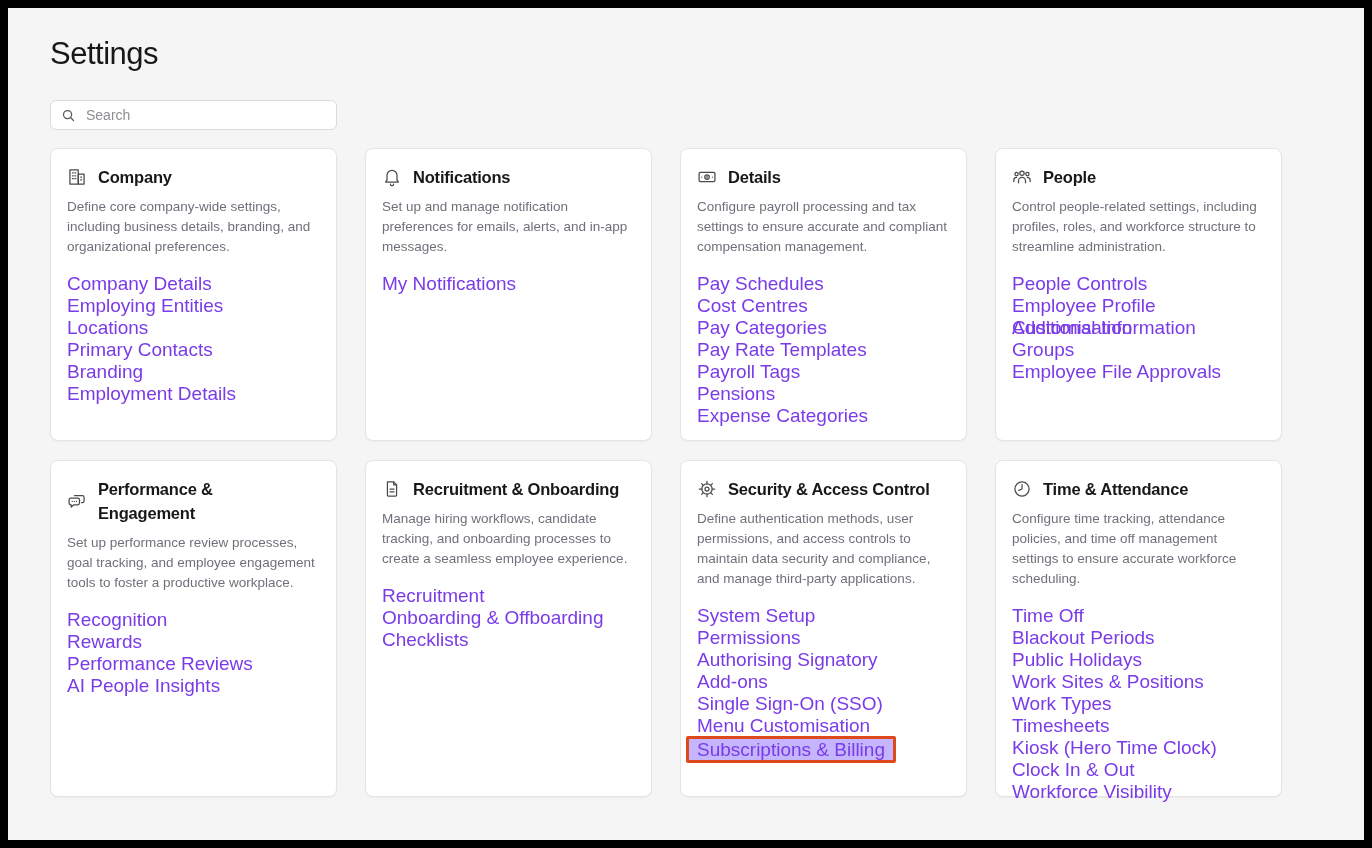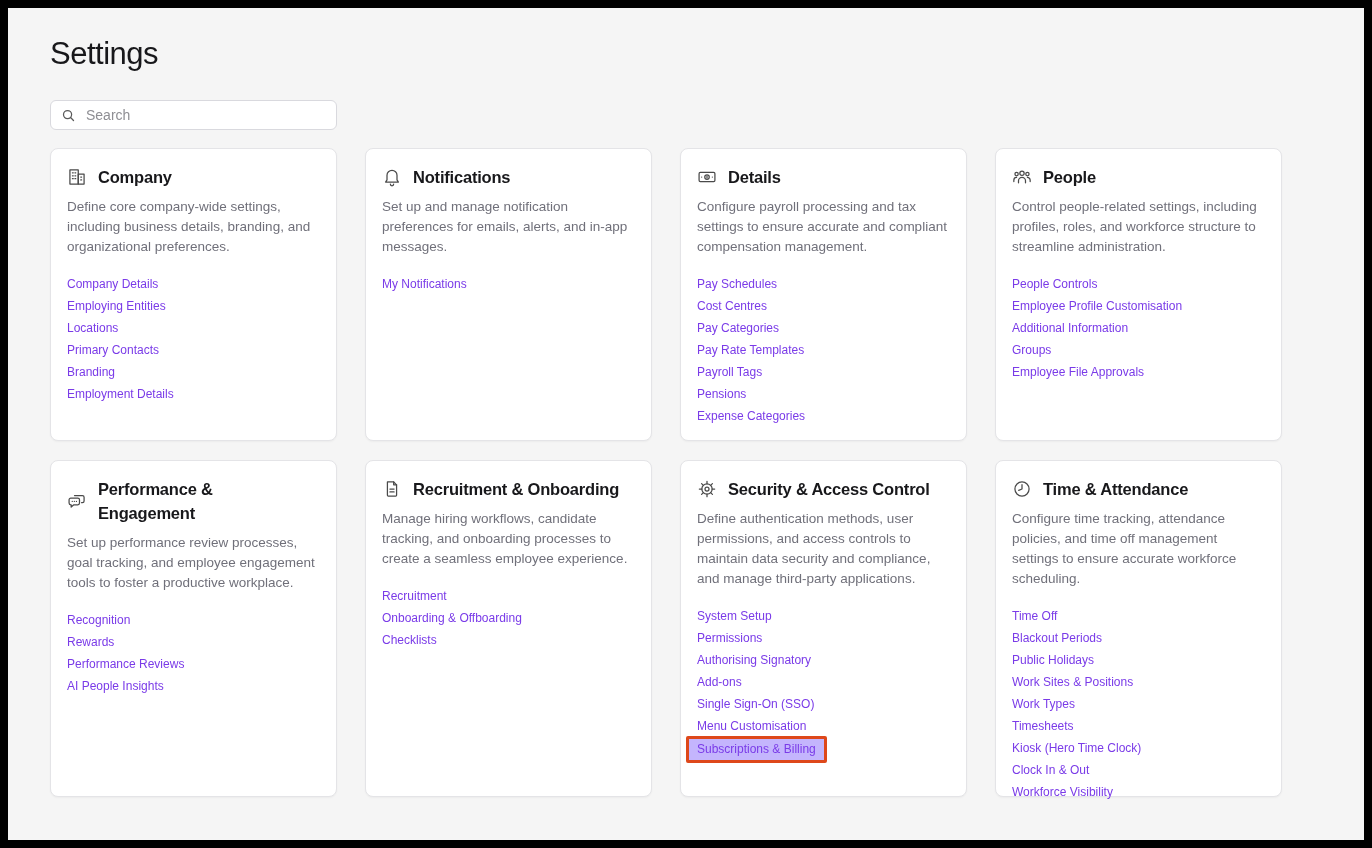--- a/index.html
+++ b/index.html
@@ -48,21 +48,21 @@
   .card-icon svg{width:20px;height:20px}
   .card-title{
     margin:0;font-size:16.5px;font-weight:700;line-height:24px;
     color:var(--text);letter-spacing:-.2px;
   }
   .card:nth-child(5) .card-title{max-width:140px}
   .card-desc{margin:8px 0 0;font-size:13.5px;line-height:20px;color:var(--muted)}
   .card-links{list-style:none;margin:16px 0 0;padding:0}
   .card-links li{height:22px}
   .card-links a{
-    font-size:12px;line-height:22px;color:var(--link);
+    font-size:19px;line-height:22px;color:var(--link);
     text-decoration:none;cursor:pointer;
   }
   .card-links a.highlighted{
     display:inline-block;border:3px solid var(--highlight);border-radius:2px;
     padding:0 8px;margin-left:-11px;line-height:21px;background:#c4b5fd;
     position:relative;top:-1px;
   }
 </style>
 </head>
 <body>

